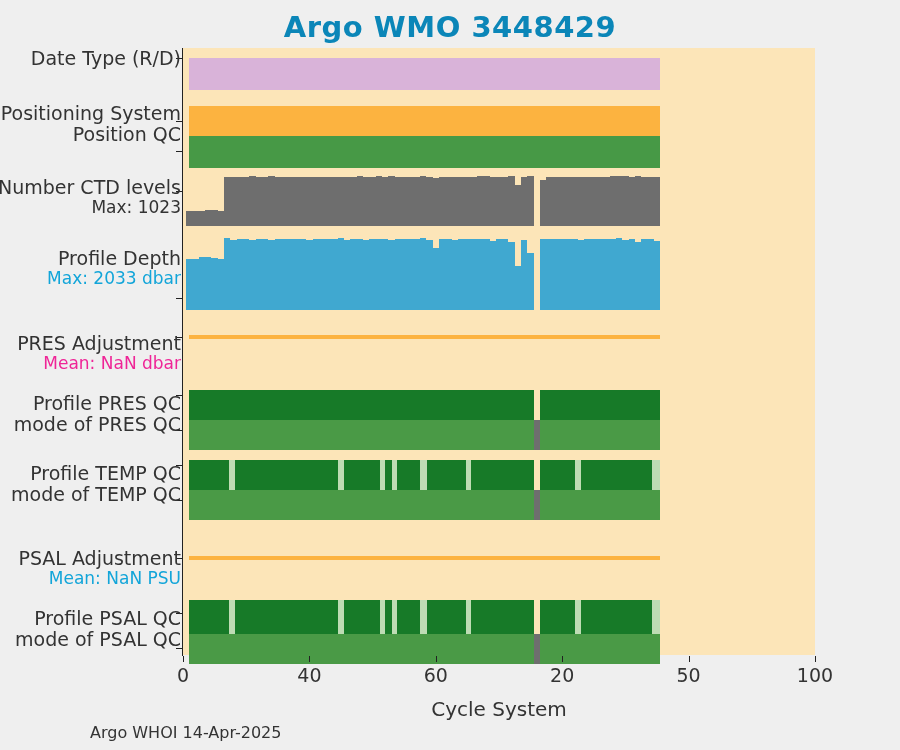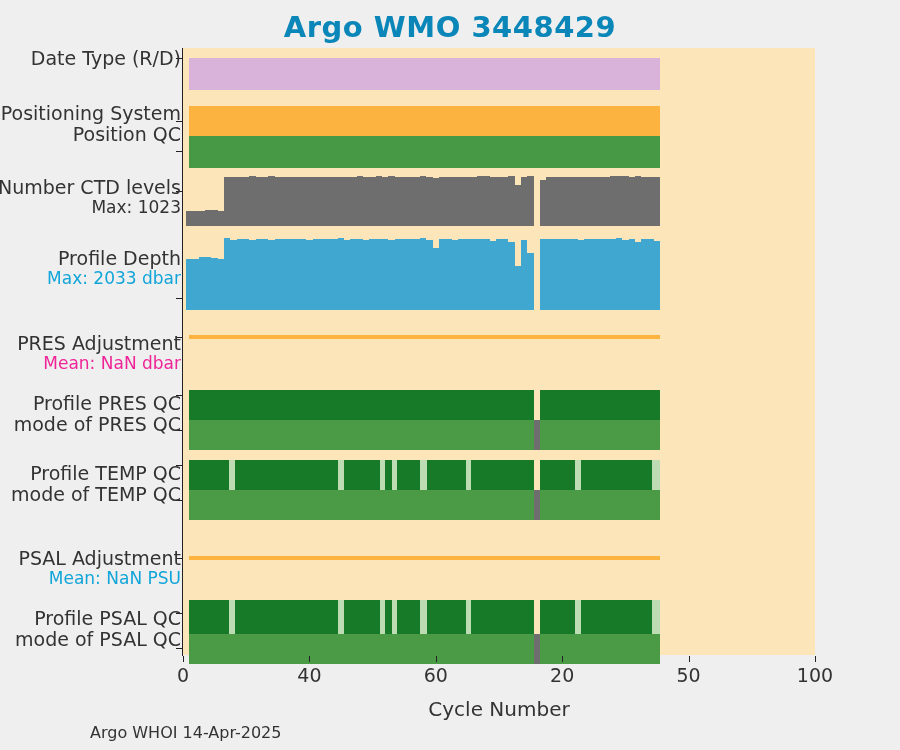--- a/index.html
+++ b/index.html
@@ -323,14 +323,14 @@
     <div class="xlab" style="left: 126.4px;">40</div>
     <div class="xtick" style="left: 252.8px;"></div>
     <div class="xlab" style="left: 252.8px;">60</div>
     <div class="xtick" style="left: 379.2px;"></div>
     <div class="xlab" style="left: 379.2px;">20</div>
     <div class="xtick" style="left: 505.6px;"></div>
     <div class="xlab" style="left: 505.6px;">50</div>
     <div class="xtick" style="left: 632px;"></div>
     <div class="xlab" style="left: 632px;">100</div>
   </div>
-<div id="xtitle">Cycle Number</div>
+<div id="xtitle">Cycle System</div>
 <div id="footer">Argo WHOI 14-Apr-2025</div>
 
 </body></html>

